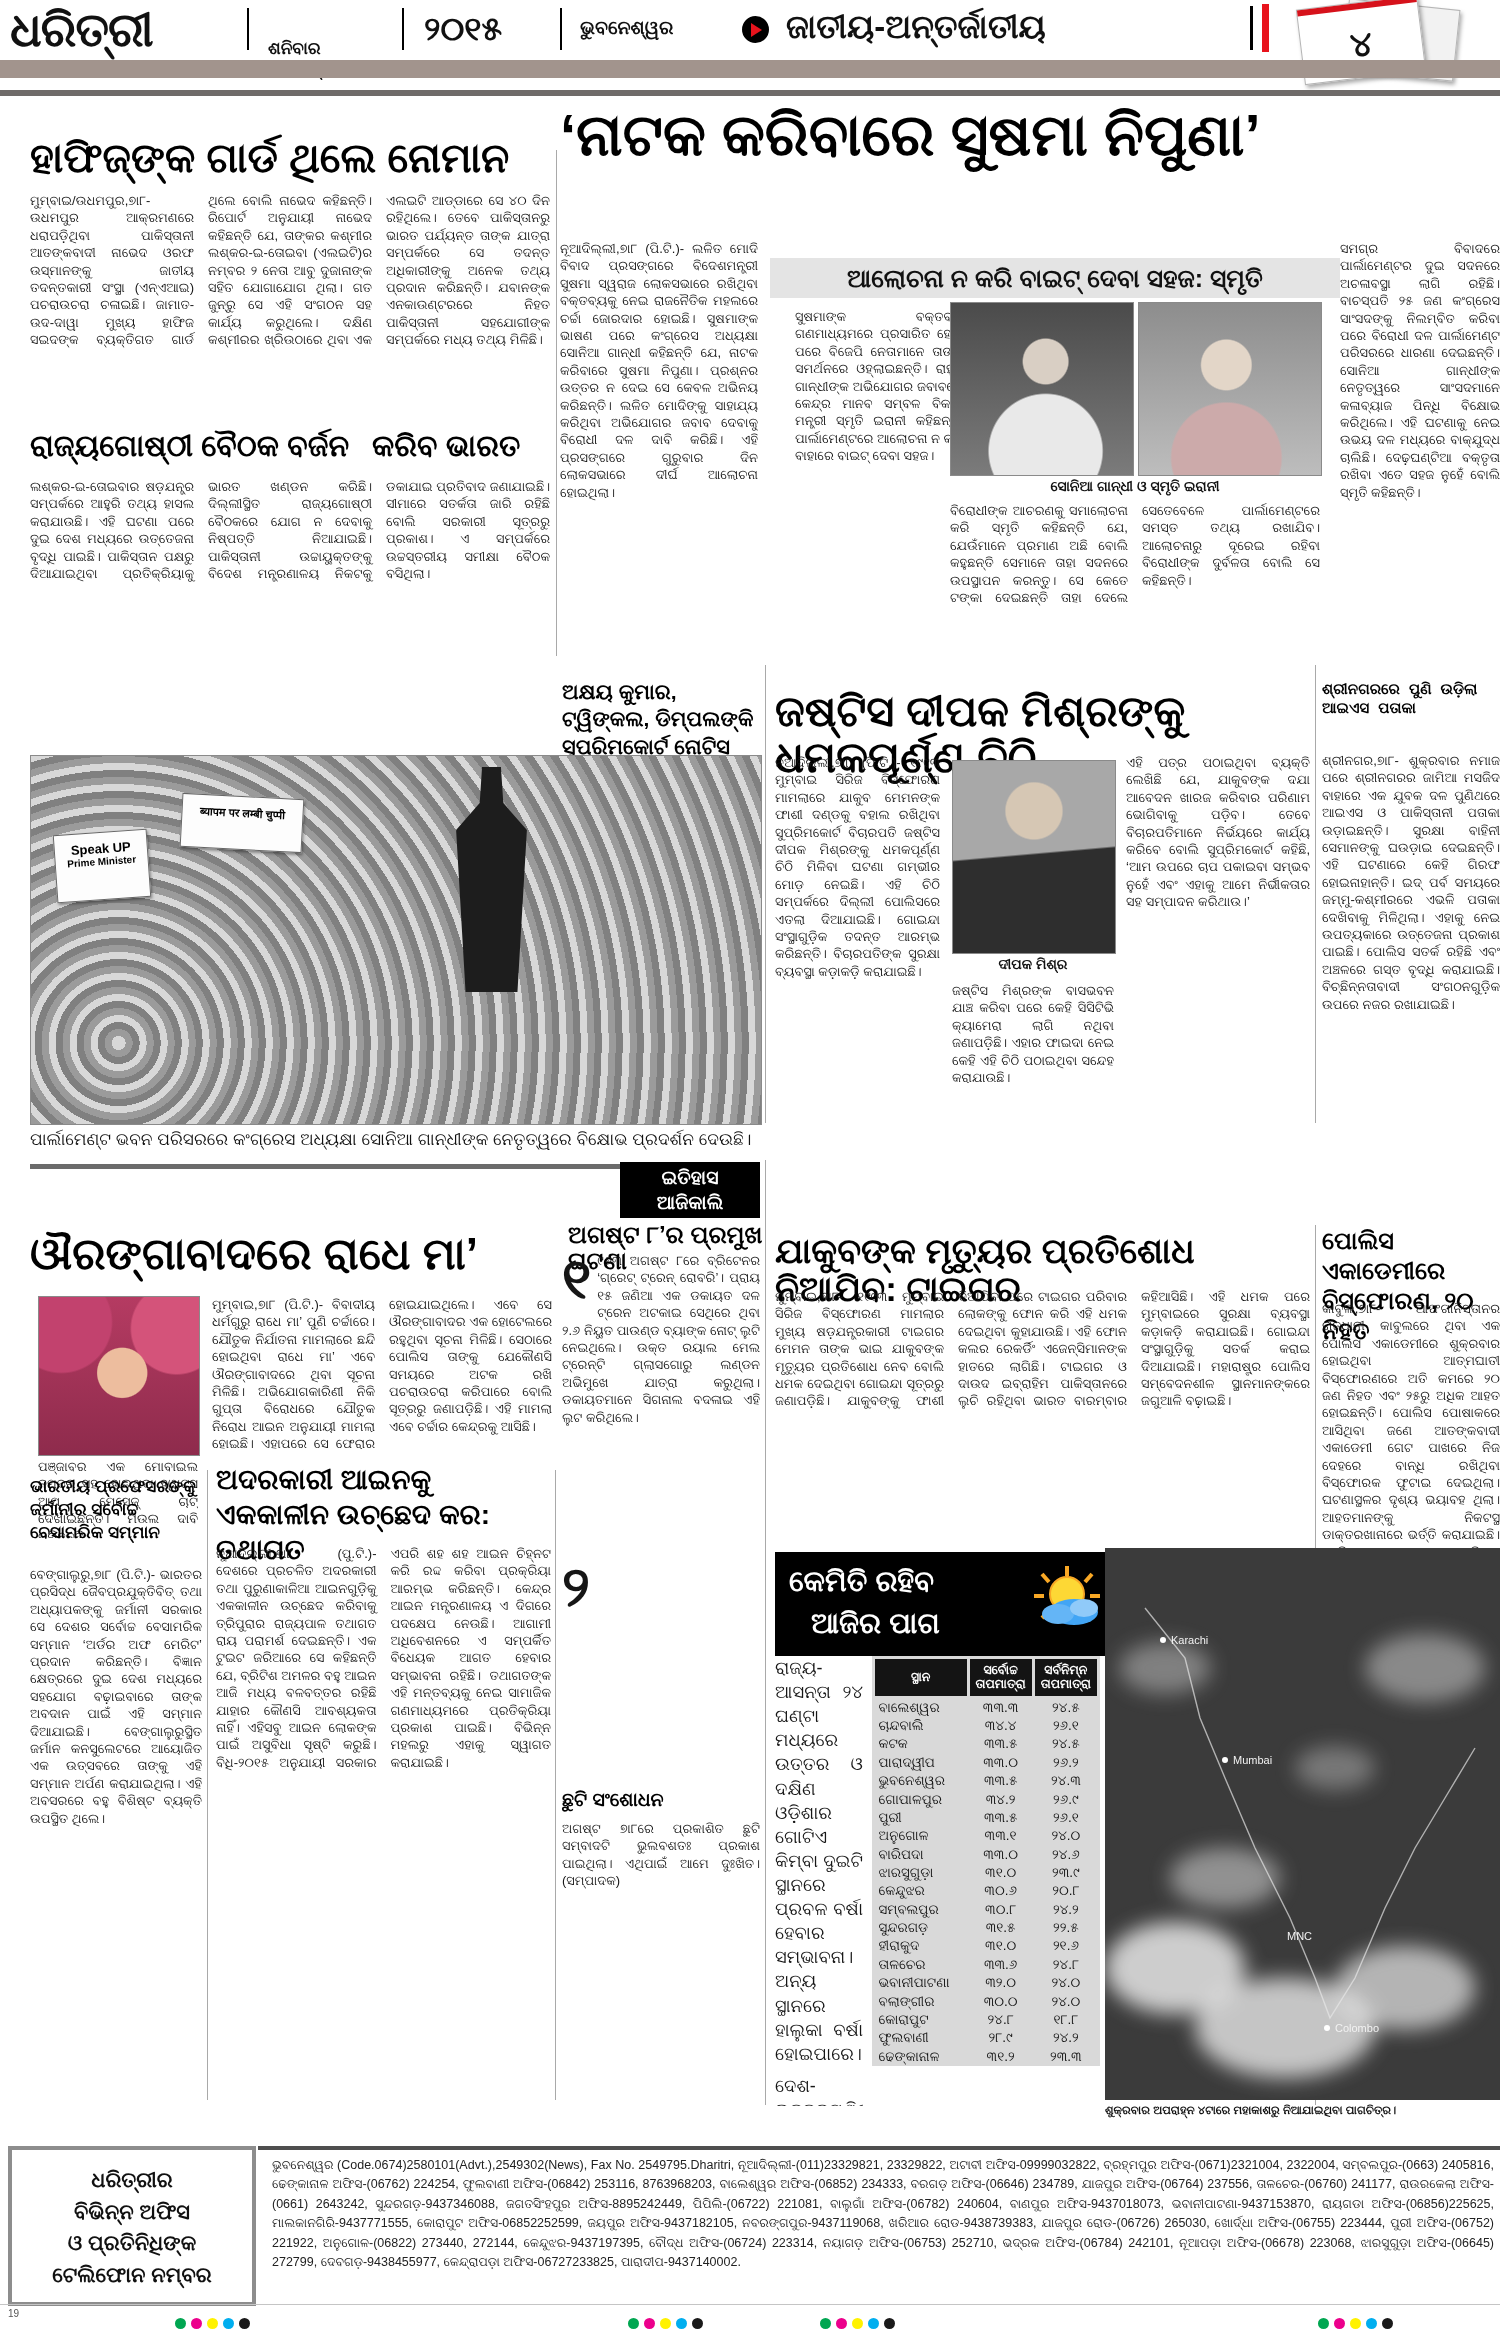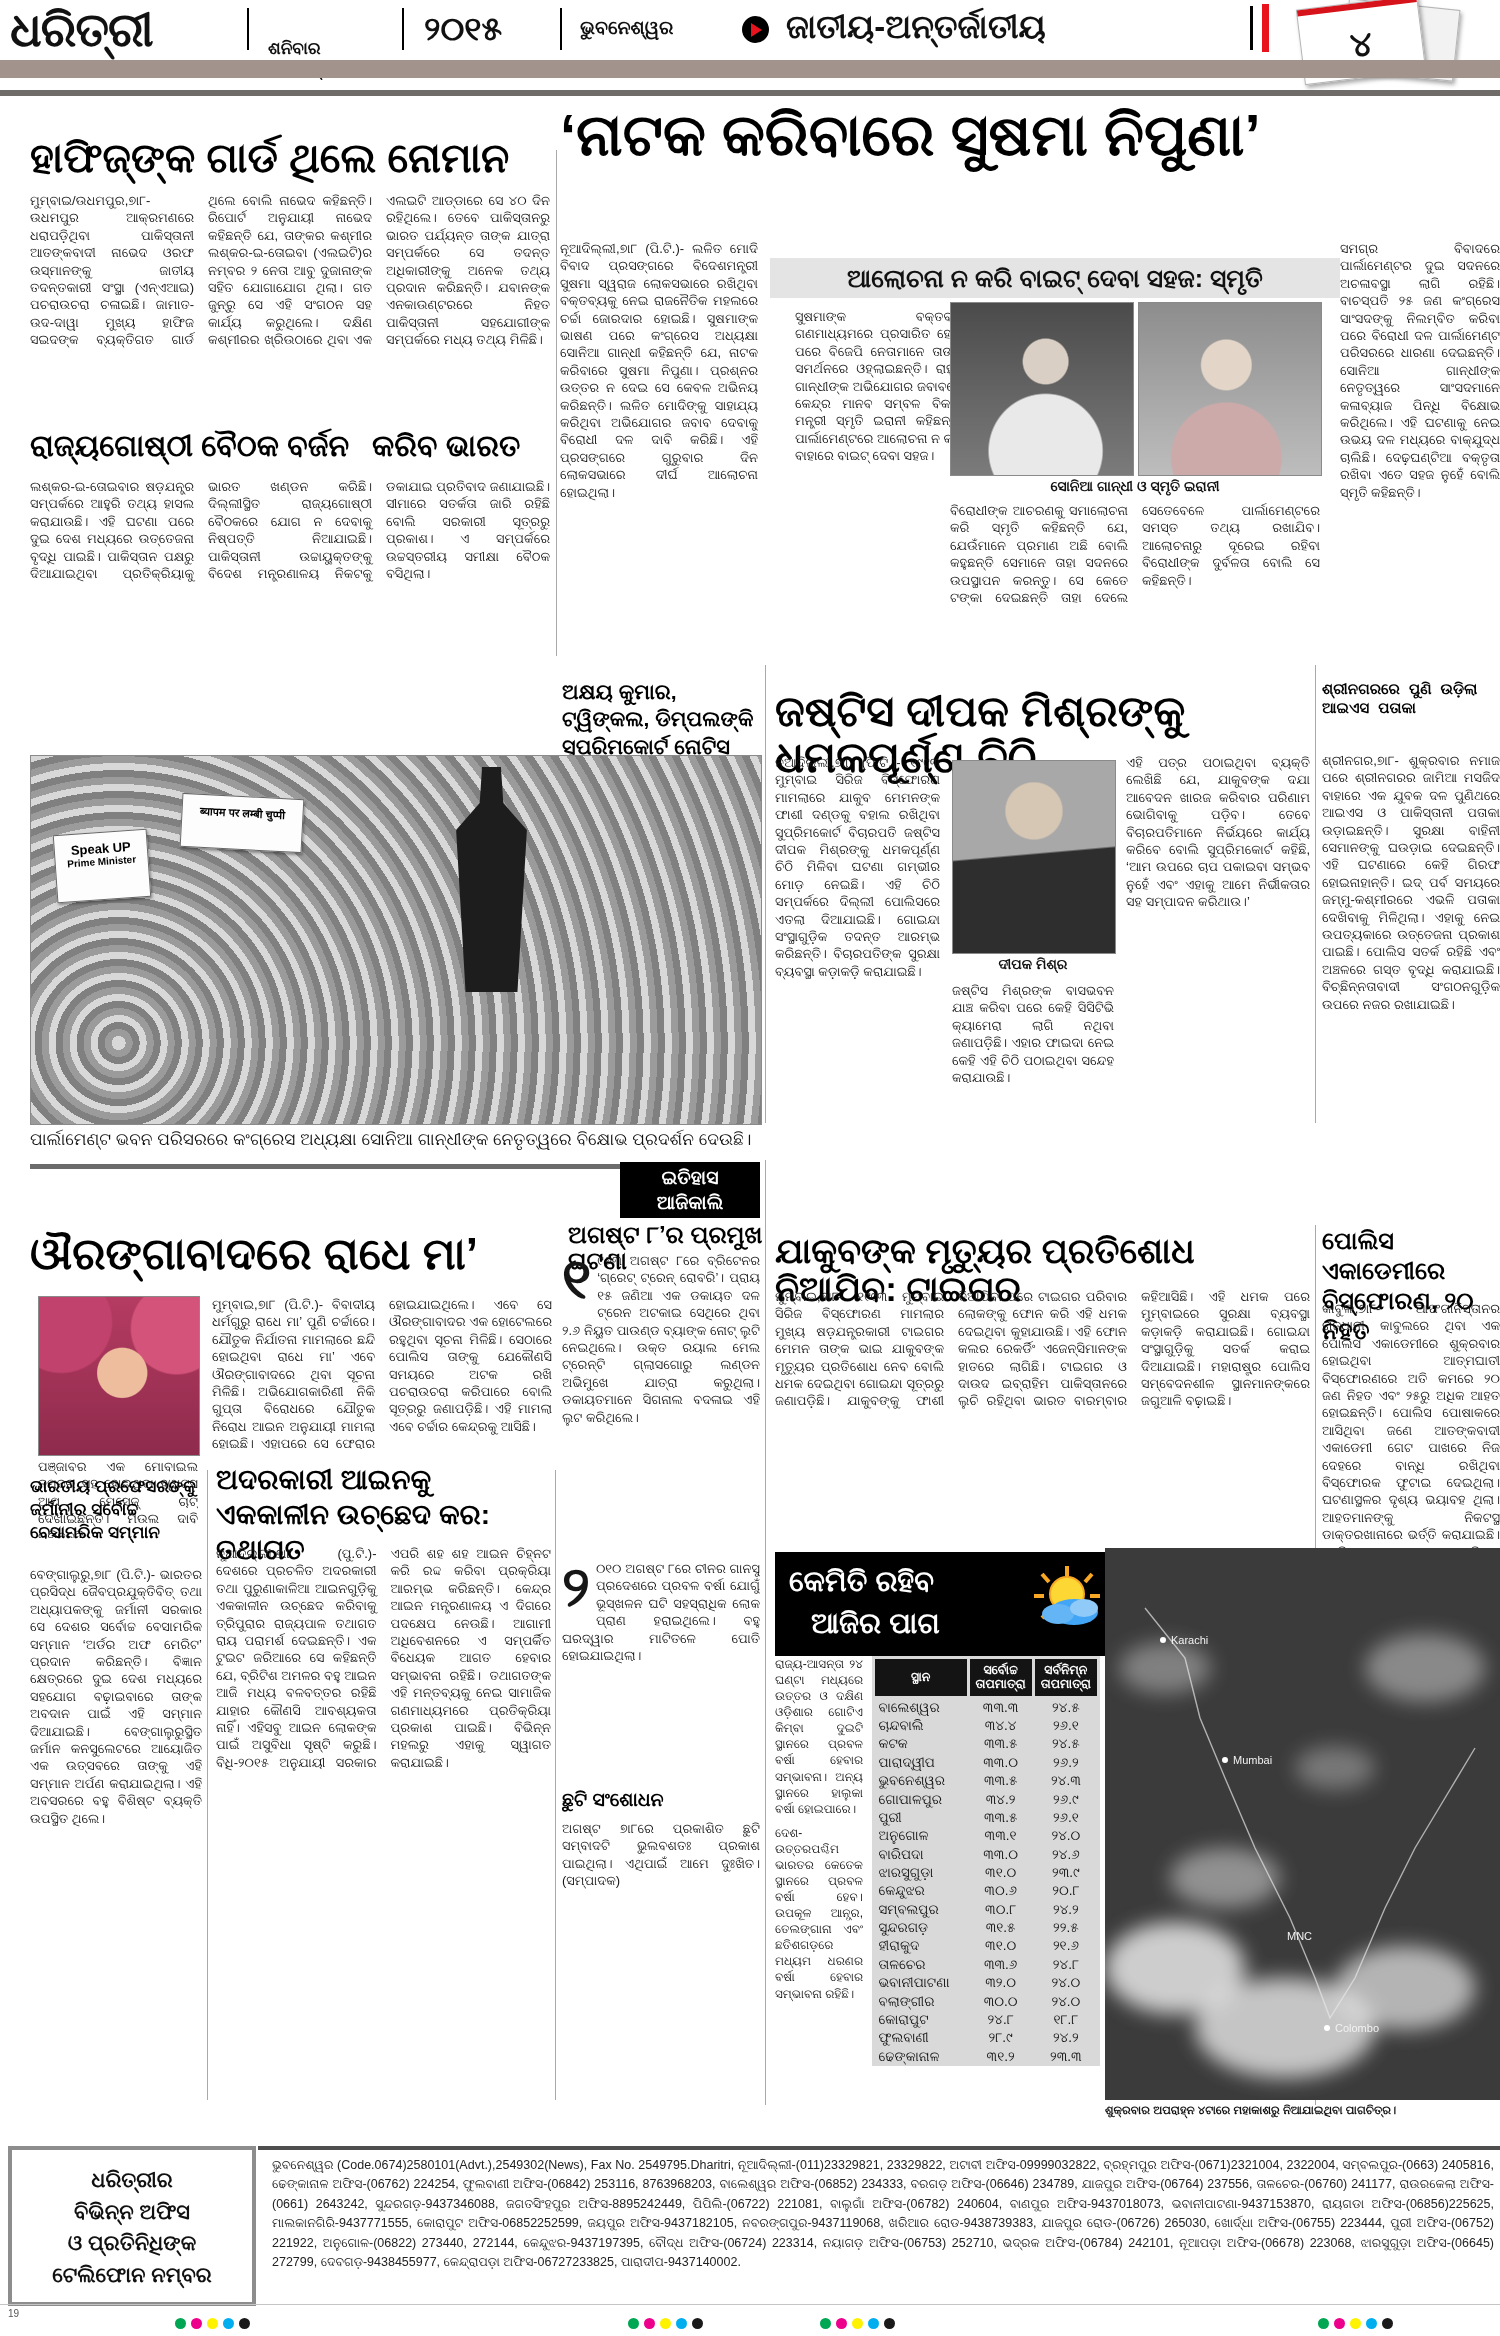--- a/index.html
+++ b/index.html
@@ -165,21 +165,21 @@
   <div class="vline" style="left:765px;top:1160px;height:945px;"></div>
   <div class="abs histbox" style="left:620px;top:1162px;width:140px;height:52px;">
     <div>ଇତିହାସ</div>
     <div>ଆଜିକାଲି</div>
   </div>
   <div class="abs hl" style="left:568px;top:1222px;width:198px;font-size:24px;">ଅଗଷ୍ଟ ୮’ର ପ୍ରମୁଖ ଘଟଣା</div>
   <div class="abs bt" style="left:562px;top:1252px;width:198px;height:208px;">
     <span class="dropnum">୧</span><span>୯୬୩ ଅଗଷ୍ଟ ୮ରେ ବ୍ରିଟେନର ‘ଗ୍ରେଟ୍ ଟ୍ରେନ୍ ରୋବରି’। ପ୍ରାୟ ୧୫ ଜଣିଆ ଏକ ଡକାୟତ ଦଳ ଟ୍ରେନ ଅଟକାଇ ସେଥିରେ ଥିବା ୨.୬ ନିୟୁତ ପାଉଣ୍ଡ ବ୍ୟାଙ୍କ ନୋଟ୍ ଲୁଟି ନେଇଥିଲେ। ଉକ୍ତ ରୟାଲ ମେଲ ଟ୍ରେନ୍‌ଟି ଗ୍ଲାସଗୋରୁ ଲଣ୍ଡନ ଅଭିମୁଖେ ଯାତ୍ରା କରୁଥିଲା। ଡକାୟତମାନେ ସିଗନାଲ ବଦଳାଇ ଏହି ଲୁଟ କରିଥିଲେ।</span>
   </div>
   <div class="abs bt" style="left:562px;top:1560px;width:198px;height:150px;">
-    <span class="dropnum">୨</span><span>୦୧୦ ଅଗଷ୍ଟ ୮ରେ ଚୀନର ଗାନସୁ ପ୍ରଦେଶରେ ପ୍ରବଳ ବର୍ଷା ଯୋଗୁଁ ଭୂସ୍ଖଳନ ଘଟି ସହସ୍ରାଧିକ ଲୋକ ପ୍ରାଣ ହରାଇଥିଲେ। ବହୁ ଘରଦ୍ୱାର ମାଟିତଳେ ପୋତି ହୋଇଯାଇଥିଲା।</span>
+    <span class="dropnum">୨</span>
   </div>
   <div class="abs hl" style="left:562px;top:1790px;width:198px;font-size:19px;">ଛୁଟି ସଂଶୋଧନ</div>
   <div class="abs bt" style="left:562px;top:1820px;width:198px;height:120px;">ଅଗଷ୍ଟ ୭ା୮ରେ ପ୍ରକାଶିତ ଛୁଟି ସମ୍ବାଦଟି ଭୁଲବଶତଃ ପ୍ରକାଶ ପାଇଥିଲା। ଏଥିପାଇଁ ଆମେ ଦୁଃଖିତ। (ସମ୍ପାଦକ)</div>
 
   <div class="abs hl" style="left:775px;top:1232px;width:535px;font-size:35px;">ଯାକୁବଙ୍କ ମୃତ୍ୟୁର ପ୍ରତିଶୋଧ ନିଆଯିବ: ଟାଇଗର</div>
   <div class="abs bt cols3" style="left:775px;top:1288px;width:535px;height:246px;">ମୁମ୍ବାଇ,୭ା୮- ୧୯୯୩ ମୁମ୍ବାଇ ସିରିଜ ବିସ୍ଫୋରଣ ମାମଲାର ମୁଖ୍ୟ ଷଡ଼ଯନ୍ତ୍ରକାରୀ ଟାଇଗର ମେମନ ତାଙ୍କ ଭାଇ ଯାକୁବଙ୍କ ମୃତ୍ୟୁର ପ୍ରତିଶୋଧ ନେବ ବୋଲି ଧମକ ଦେଇଥିବା ଗୋଇନ୍ଦା ସୂତ୍ରରୁ ଜଣାପଡ଼ିଛି। ଯାକୁବଙ୍କୁ ଫାଶୀ ଦିଆଯିବା ପରେ ଟାଇଗର ପରିବାର ଲୋକଙ୍କୁ ଫୋନ କରି ଏହି ଧମକ ଦେଇଥିବା କୁହାଯାଉଛି। ଏହି ଫୋନ କଲର ରେକର୍ଡିଂ ଏଜେନ୍ସିମାନଙ୍କ ହାତରେ ଲାଗିଛି। ଟାଇଗର ଓ ଦାଉଦ ଇବ୍ରାହିମ ପାକିସ୍ତାନରେ ଲୁଚି ରହିଥିବା ଭାରତ ବାରମ୍ବାର କହିଆସିଛି। ଏହି ଧମକ ପରେ ମୁମ୍ବାଇରେ ସୁରକ୍ଷା ବ୍ୟବସ୍ଥା କଡ଼ାକଡ଼ି କରାଯାଇଛି। ଗୋଇନ୍ଦା ସଂସ୍ଥାଗୁଡ଼ିକୁ ସତର୍କ କରାଇ ଦିଆଯାଇଛି। ମହାରାଷ୍ଟ୍ର ପୋଲିସ ସମ୍ବେଦନଶୀଳ ସ୍ଥାନମାନଙ୍କରେ ଜଗୁଆଳି ବଢ଼ାଇଛି।</div>
 
   <div class="vline" style="left:1315px;top:1225px;height:880px;"></div>
   <div class="abs hl ctr" style="left:1322px;top:1226px;width:178px;font-size:24px;line-height:1.25;">ପୋଲିସ ଏକାଡେମୀରେ ବିସ୍ଫୋରଣ, ୨୦ ନିହତ</div>
   <div class="abs bt" style="left:1322px;top:1300px;width:178px;height:800px;">କାବୁଲ,୭ା୮- ଆଫଗାନିସ୍ତାନର ରାଜଧାନୀ କାବୁଲରେ ଥିବା ଏକ ପୋଲିସ ଏକାଡେମୀରେ ଶୁକ୍ରବାର ହୋଇଥିବା ଆତ୍ମଘାତୀ ବିସ୍ଫୋରଣରେ ଅତି କମରେ ୨୦ ଜଣ ନିହତ ଏବଂ ୨୫ରୁ ଅଧିକ ଆହତ ହୋଇଛନ୍ତି। ପୋଲିସ ପୋଷାକରେ ଆସିଥିବା ଜଣେ ଆତଙ୍କବାଦୀ ଏକାଡେମୀ ଗେଟ ପାଖରେ ନିଜ ଦେହରେ ବାନ୍ଧି ରଖିଥିବା ବିସ୍ଫୋରକ ଫୁଟାଇ ଦେଇଥିଲା। ଘଟଣାସ୍ଥଳର ଦୃଶ୍ୟ ଭୟାବହ ଥିଲା। ଆହତମାନଙ୍କୁ ନିକଟସ୍ଥ ଡାକ୍ତରଖାନାରେ ଭର୍ତ୍ତି କରାଯାଇଛି। କେହି ସଂଗଠନ ଦାୟିତ୍ୱ ନେଇନାହାନ୍ତି, ତେବେ ତାଲିବାନ ଉପରେ ସନ୍ଦେହ କରାଯାଉଛି। ଗତ କିଛି ଦିନ ଧରି କାବୁଲରେ ଆକ୍ରମଣ ବୃଦ୍ଧି ପାଇଛି। ରାଷ୍ଟ୍ରପତି ଅଶରଫ ଘାନି ଏହି ଆକ୍ରମଣକୁ ନିନ୍ଦା କରି ନିହତଙ୍କ ପରିବାରକୁ ସମବେଦନା ଜଣାଇଛନ୍ତି। ସୁରକ୍ଷା ବାହିନୀ ସମଗ୍ର ଅଞ୍ଚଳକୁ ଘେରି ରଖି ତଲାସି ଚଳାଇଛି। ଏହି ବିସ୍ଫୋରଣ ପରେ ସହରରେ ଆତଙ୍କ ଖେଳିଯାଇଛି। ବିଦେଶୀ ଦୂତାବାସଗୁଡ଼ିକ ନିଜ କର୍ମଚାରୀଙ୍କୁ ସତର୍କ ରହିବାକୁ କହିଛନ୍ତି।</div>
@@ -203,21 +203,21 @@
         <line x1="6" y1="32" x2="16" y2="32"></line>
           <line x1="72" y1="32" x2="62" y2="32"></line>
           <line x1="14" y1="54" x2="21" y2="47"></line>
       </g>
       <circle cx="39" cy="30" r="17" fill="#fdd835" stroke="#f9a825" stroke-width="2"></circle>
       <ellipse cx="46" cy="48" rx="24" ry="13" fill="#42a5f5"></ellipse>
       <ellipse cx="30" cy="50" rx="16" ry="10" fill="#64b5f6"></ellipse>
       <ellipse cx="56" cy="44" rx="14" ry="9" fill="#90caf9"></ellipse>
     </svg>
   </div>
-  <div class="abs bt" style="left:775px;top:1656px;width:88px;height:450px;font-size:12px;">
+  <div class="abs bt" style="left:775px;top:1656px;width:88px;height:450px;font-size:18px;">
     <div>ରାଜ୍ୟ-ଆସନ୍ତା ୨୪ ଘଣ୍ଟା ମଧ୍ୟରେ ଉତ୍ତର ଓ ଦକ୍ଷିଣ ଓଡ଼ିଶାର ଗୋଟିଏ କିମ୍ବା ଦୁଇଟି ସ୍ଥାନରେ ପ୍ରବଳ ବର୍ଷା ହେବାର ସମ୍ଭାବନା। ଅନ୍ୟ ସ୍ଥାନରେ ହାଲୁକା ବର୍ଷା ହୋଇପାରେ।</div>
     <div style="margin-top:8px;">ଦେଶ- ଉତ୍ତରପଶ୍ଚିମ ଭାରତର କେତେକ ସ୍ଥାନରେ ପ୍ରବଳ ବର୍ଷା ହେବ। ଉପକୂଳ ଆନ୍ଧ୍ର, ତେଲଙ୍ଗାନା ଏବଂ ଛତିଶଗଡ଼ରେ ମଧ୍ୟମ ଧରଣର ବର୍ଷା ହେବାର ସମ୍ଭାବନା ରହିଛି।</div>
   </div>
   <div class="abs" style="left:872px;top:1656px;width:228px;">
     <table class="wx">
       <thead>
         <tr>
           <th style="width:42%;">ସ୍ଥାନ</th>
           <th style="width:29%;">ସର୍ବୋଚ୍ଚ ତାପମାତ୍ରା</th>
           <th style="width:29%;">ସର୍ବନିମ୍ନ ତାପମାତ୍ରା</th>

